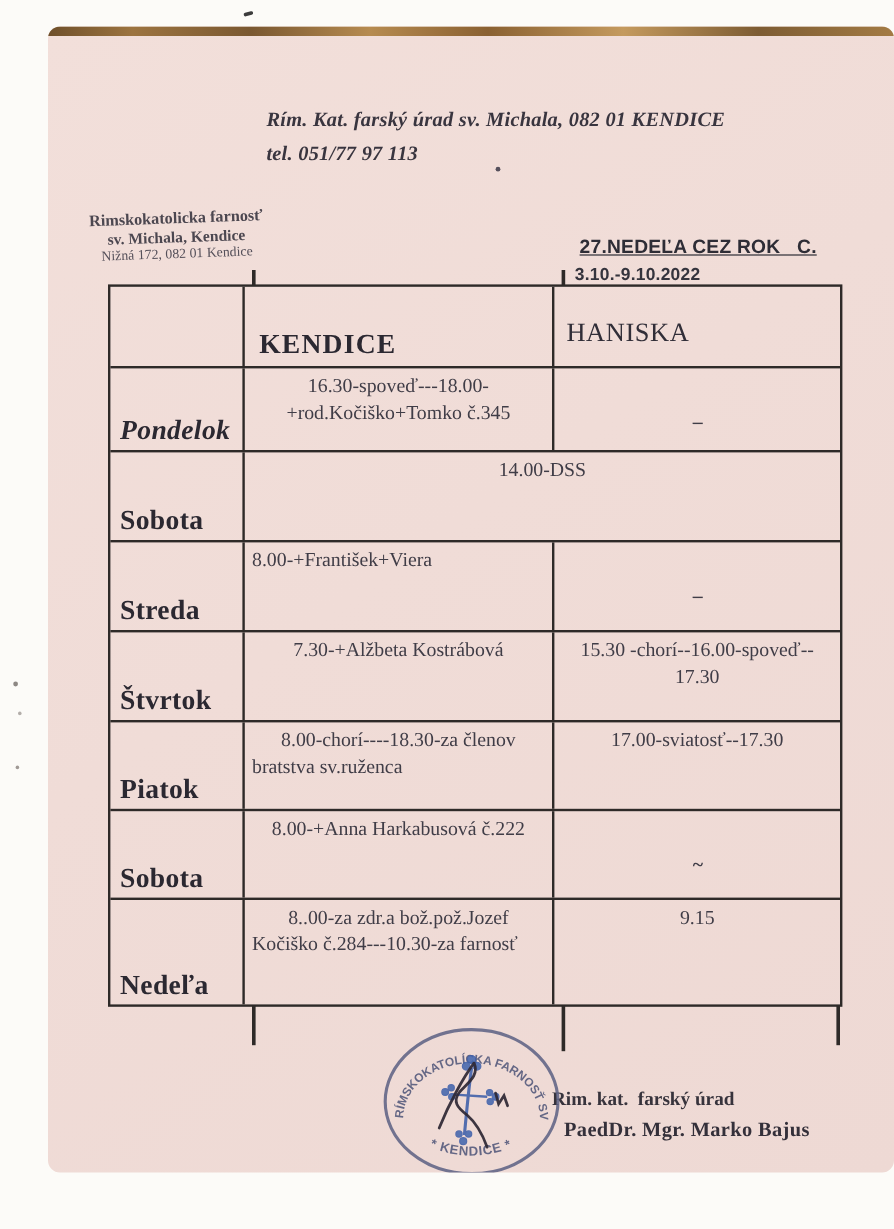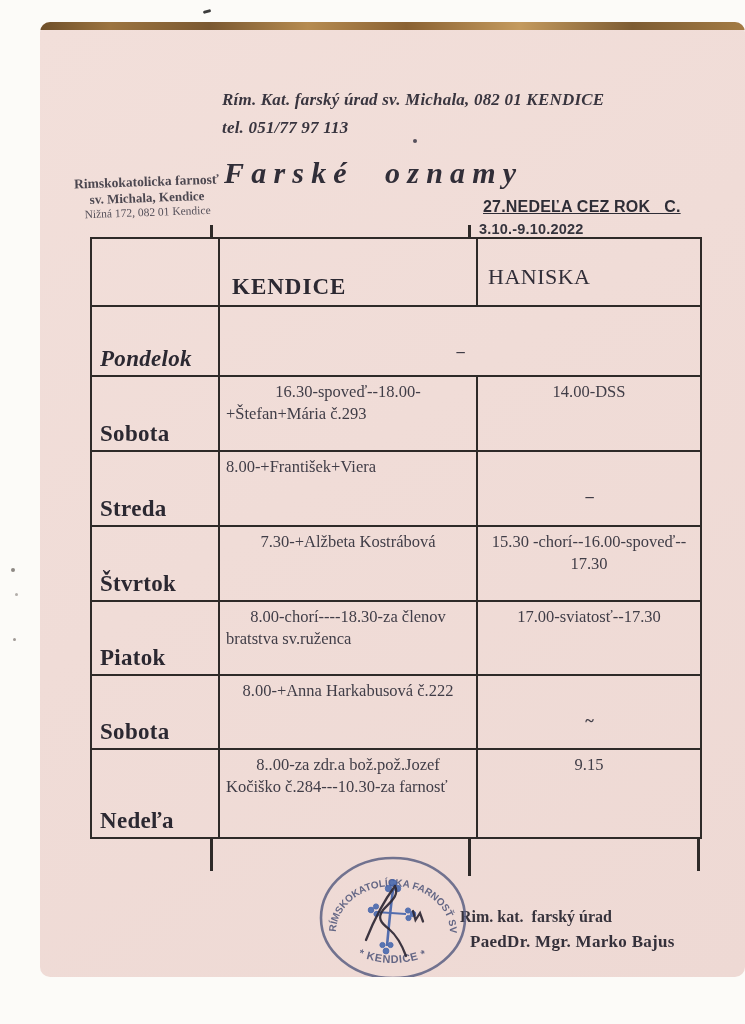--- a/index.html
+++ b/index.html
@@ -64,21 +64,21 @@
   .t-row.head { height:66px; }
   .body-row { border-top:2.5px solid #2e2a28; }
   #schedule-body .body-row:nth-child(1){ height:70px; }
   #schedule-body .body-row:nth-child(2){ height:75px; }
   #schedule-body .body-row:nth-child(3){ height:75px; }
   #schedule-body .body-row:nth-child(4){ height:75px; }
   #schedule-body .body-row:nth-child(5){ height:74px; }
   #schedule-body .body-row:nth-child(6){ height:74px; }
   #schedule-body .body-row:nth-child(7){ height:89px; }
   .cell { position:relative; }
-  .c-day { width:128px; border-right:2.5px solid #2e2a28; }
+  .c-day { width:112px; border-right:2.5px solid #2e2a28; }
   .c-ken { width:258px; border-right:2.5px solid #2e2a28; padding-top:4px; }
   .c-han { flex:1; padding-top:4px; }
   .ken-h {
     position:absolute; left:12px; bottom:5px;
     font-size:23px; font-weight:bold; letter-spacing:1px; color:#2b2831;
   }
   .han-h {
     position:absolute; left:10px; bottom:15px;
     font-size:22px; font-weight:normal; color:#312e38; letter-spacing:.5px;
   }
@@ -121,21 +121,20 @@
   #speck-p1 { position:absolute; left:413px; top:139px; width:4px; height:4px; background:#55505c; border-radius:50%; }
 </style>
 </head>
 <body>
 
 <div id="paper">
   <div id="paper-top-edge"></div>
 
   <div id="addr1" class="addr-line">Rím. Kat. farský úrad sv. Michala, 082 01 KENDICE</div>
   <div id="addr2" class="addr-line">tel. 051/77 97 113</div>
-  <div id="doc-title">Farské oznamy</div>
 
   <div id="parish-block">
     <div class="pb-l1">Rimskokatolicka farnosť</div>
     <div class="pb-l2">sv. Michala, Kendice</div>
     <div class="pb-l3">Nižná 172, 082 01 Kendice</div>
   </div>
 
   <div id="week-label">27.NEDEĽA CEZ ROK   C.</div>
   <div id="date-range">3.10.-9.10.2022</div>
 
@@ -147,31 +146,31 @@
       </div>
       <div class="cell c-han">
         <span class="han-h">HANISKA</span>
       </div>
     </div>
     <div id="schedule-body">
         <div class="t-row body-row">
           <div class="cell c-day">
             <div class="day-label it">Pondelok</div>
           </div>
+          <div class="cell c-ken">
+            <div class="line al-center">16.30-spoveď---18.00-</div>
+            <div class="line al-center">+rod.Kočiško+Tomko č.345</div>
+          </div>
           <div class="cell c-han">
             <div class="line al-center dash">–</div>
           </div>
         </div>
         <div class="t-row body-row">
           <div class="cell c-day">
             <div class="day-label">Sobota</div>
-          </div>
-          <div class="cell c-ken">
-            <div class="line al-center">16.30-spoveď--18.00-</div>
-            <div class="line al-left">+Štefan+Mária č.293</div>
           </div>
           <div class="cell c-han">
             <div class="line al-center">14.00-DSS</div>
           </div>
         </div>
         <div class="t-row body-row">
           <div class="cell c-day">
             <div class="day-label">Streda</div>
           </div>
           <div class="cell c-ken">

